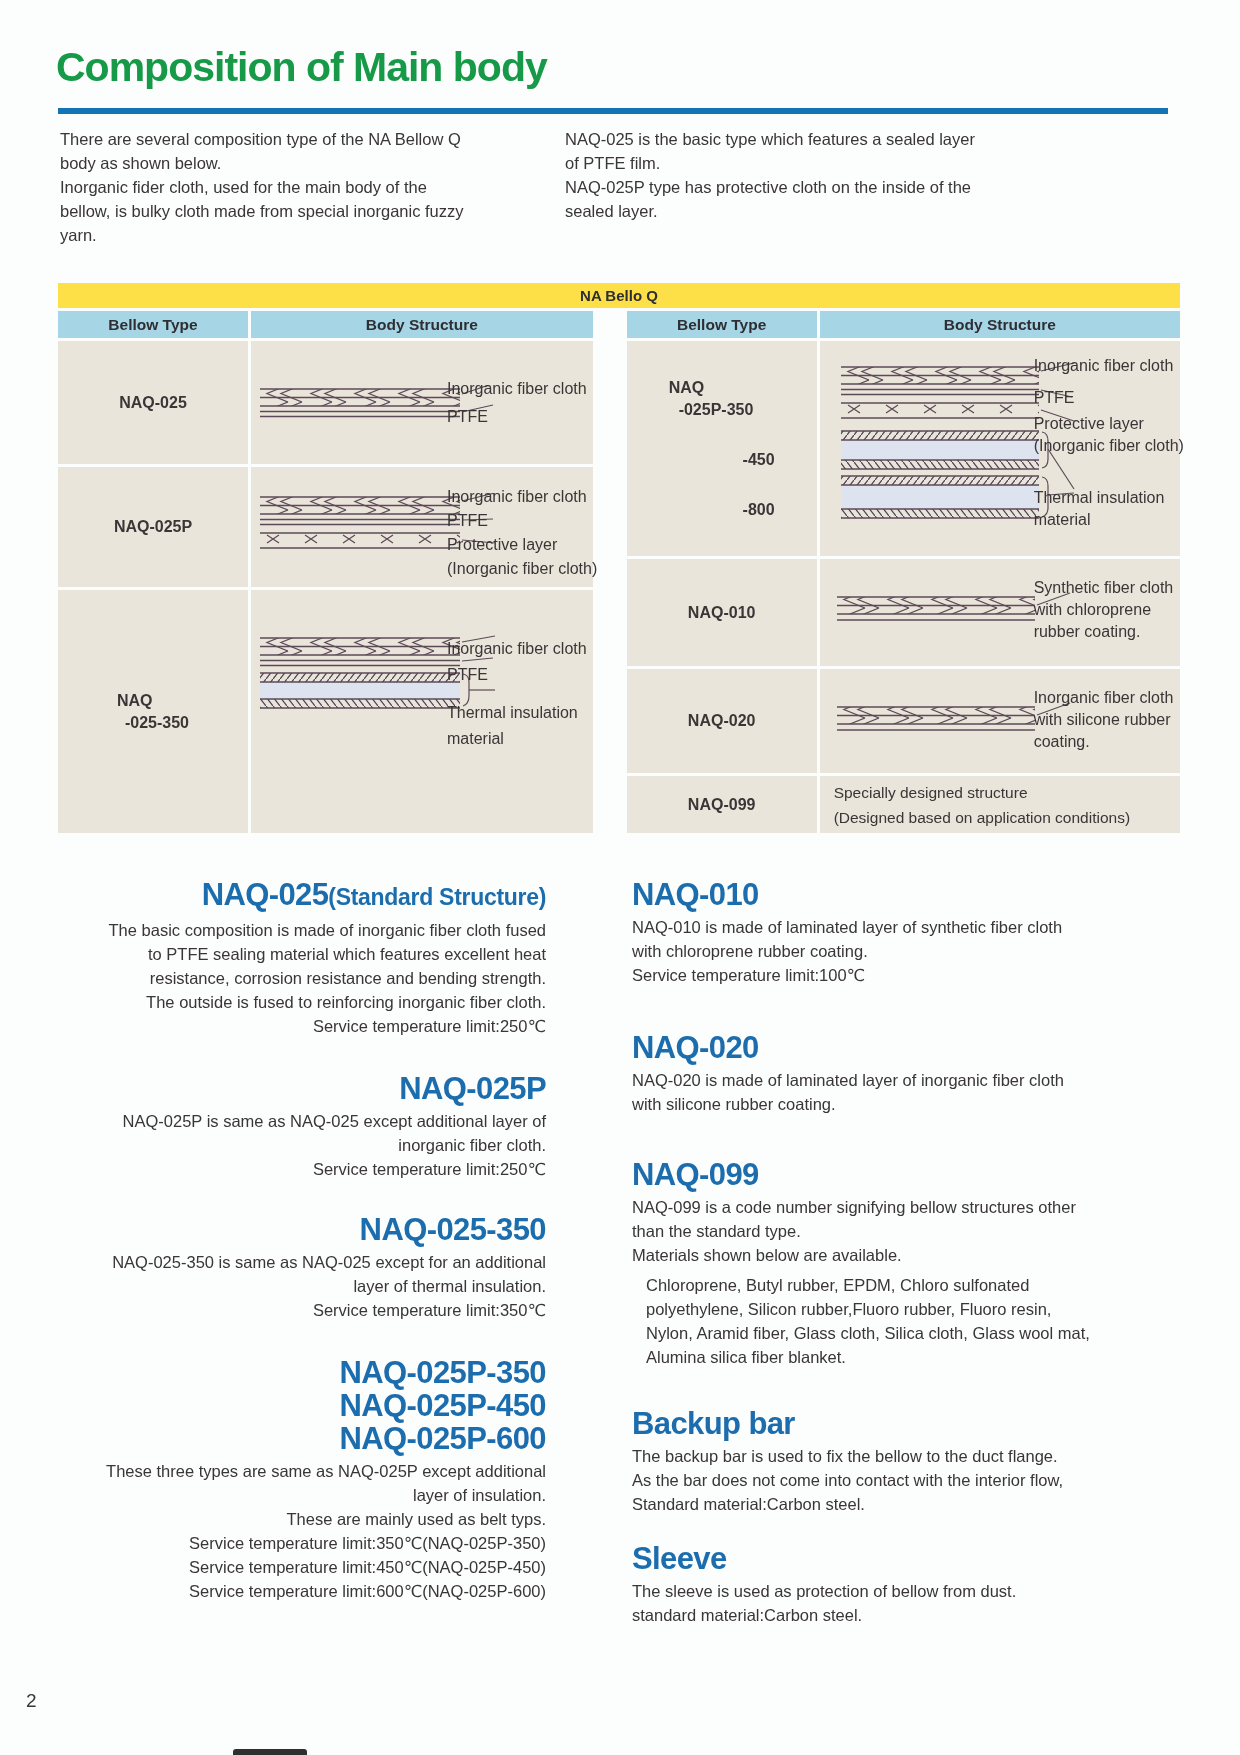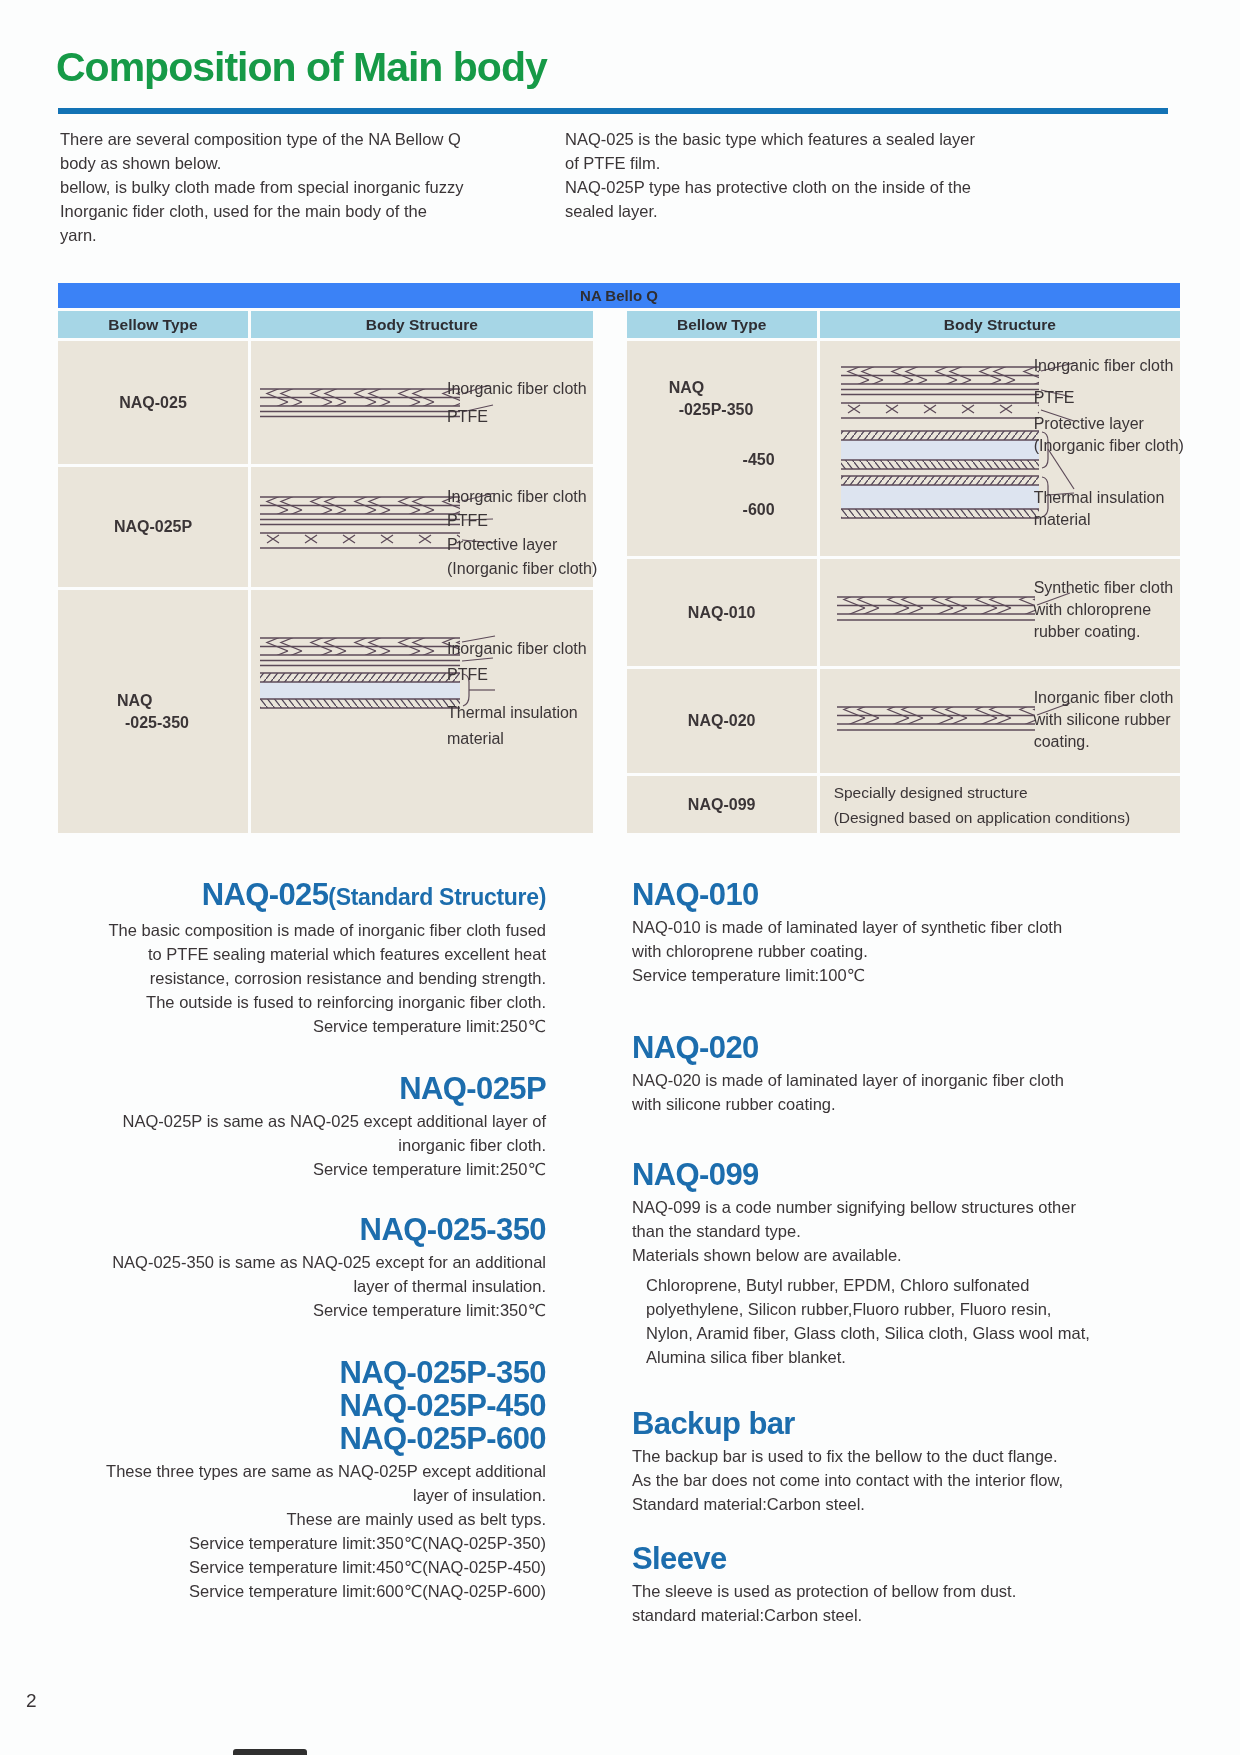--- a/index.html
+++ b/index.html
@@ -17,21 +17,21 @@
   }
   .rule{position:absolute;left:58px;top:108px;width:1110px;height:6px;background:#1373b5;}
 
   
   .intro{position:absolute;top:127px;font-size:17px;line-height:24px;color:#3a3537;}
   .intro-left{left:60px;width:480px;}
   .intro-right{left:565px;width:490px;}
 
   
   .tbl{position:absolute;left:58px;top:283px;width:1122px;}
-  .tbl-title{height:25px;background:#3b82f6;text-align:center;font-weight:bold;
+  .tbl-title{height:25px;background:#fde047;text-align:center;font-weight:bold;
     font-size:15px;line-height:25px;color:#2e2e33;}
   .tbl-body{display:flex;gap:34px;margin-top:3px;}
   .half{display:grid;grid-template-columns:190px 1fr;gap:3px;}
   .half-left{width:543px;grid-template-rows:27px 123px 120px 243px;}
   .half-right{width:562px;grid-template-rows:27px 215px 107px 104px 57px;}
   .hcell{background:#a6d6e6;display:flex;align-items:center;justify-content:center;
     font-weight:bold;font-size:15.5px;color:#2e2e33;}
   .cell{background:#eae5da;position:relative;}
   .tcell{background:#eae5da;display:flex;align-items:center;justify-content:center;
     font-weight:bold;font-size:16px;color:#3b3537;position:relative;}
@@ -88,22 +88,22 @@
 <body>
 
 <div class="page">
 
   <h1 class="title">Composition of Main body</h1>
   <div class="rule"></div>
 
   <div class="intro intro-left lines">
       <div>There are several composition type of the NA Bellow Q</div>
       <div>body as shown below.</div>
+      <div>Inorganic fider cloth, used for the main body of the</div>
       <div>bellow, is bulky cloth made from special inorganic fuzzy</div>
-      <div>Inorganic fider cloth, used for the main body of the</div>
       <div>yarn.</div>
     </div>
   <div class="intro intro-right lines">
       <div>NAQ-025 is the basic type which features a sealed layer</div>
       <div>of PTFE film.</div>
       <div>NAQ-025P type has protective cloth on the inside of the</div>
       <div>sealed layer.</div>
     </div>
 
   <div class="tbl">
@@ -236,21 +236,21 @@
 
       <div class="half half-right">
         <div class="hcell">Bellow Type</div>
         <div class="hcell">Body Structure</div>
 
         <div class="tcell">
           <div class="name-multi name-r0">
               <div>NAQ</div>
               <div>-025P-350</div>
               <div>-450</div>
-              <div>-600</div>
+              <div>-800</div>
             </div>
         </div>
         <div class="cell">
           <svg class="dg dg-d" width="252" height="178" viewBox="0 0 252 178">
             <defs>
               <pattern id="cD" width="44" height="17" patternUnits="userSpaceOnUse">
                 <path d="M43,0 L22,8.5 L43,17" fill="none" stroke="#5c4a58" stroke-width="1.3"></path>
                 <path d="M29,0 L8,8.5 L29,17" fill="none" stroke="#5c4a58" stroke-width="1.3"></path>
               </pattern>
               <pattern id="xD" width="38" height="13" patternUnits="userSpaceOnUse">

